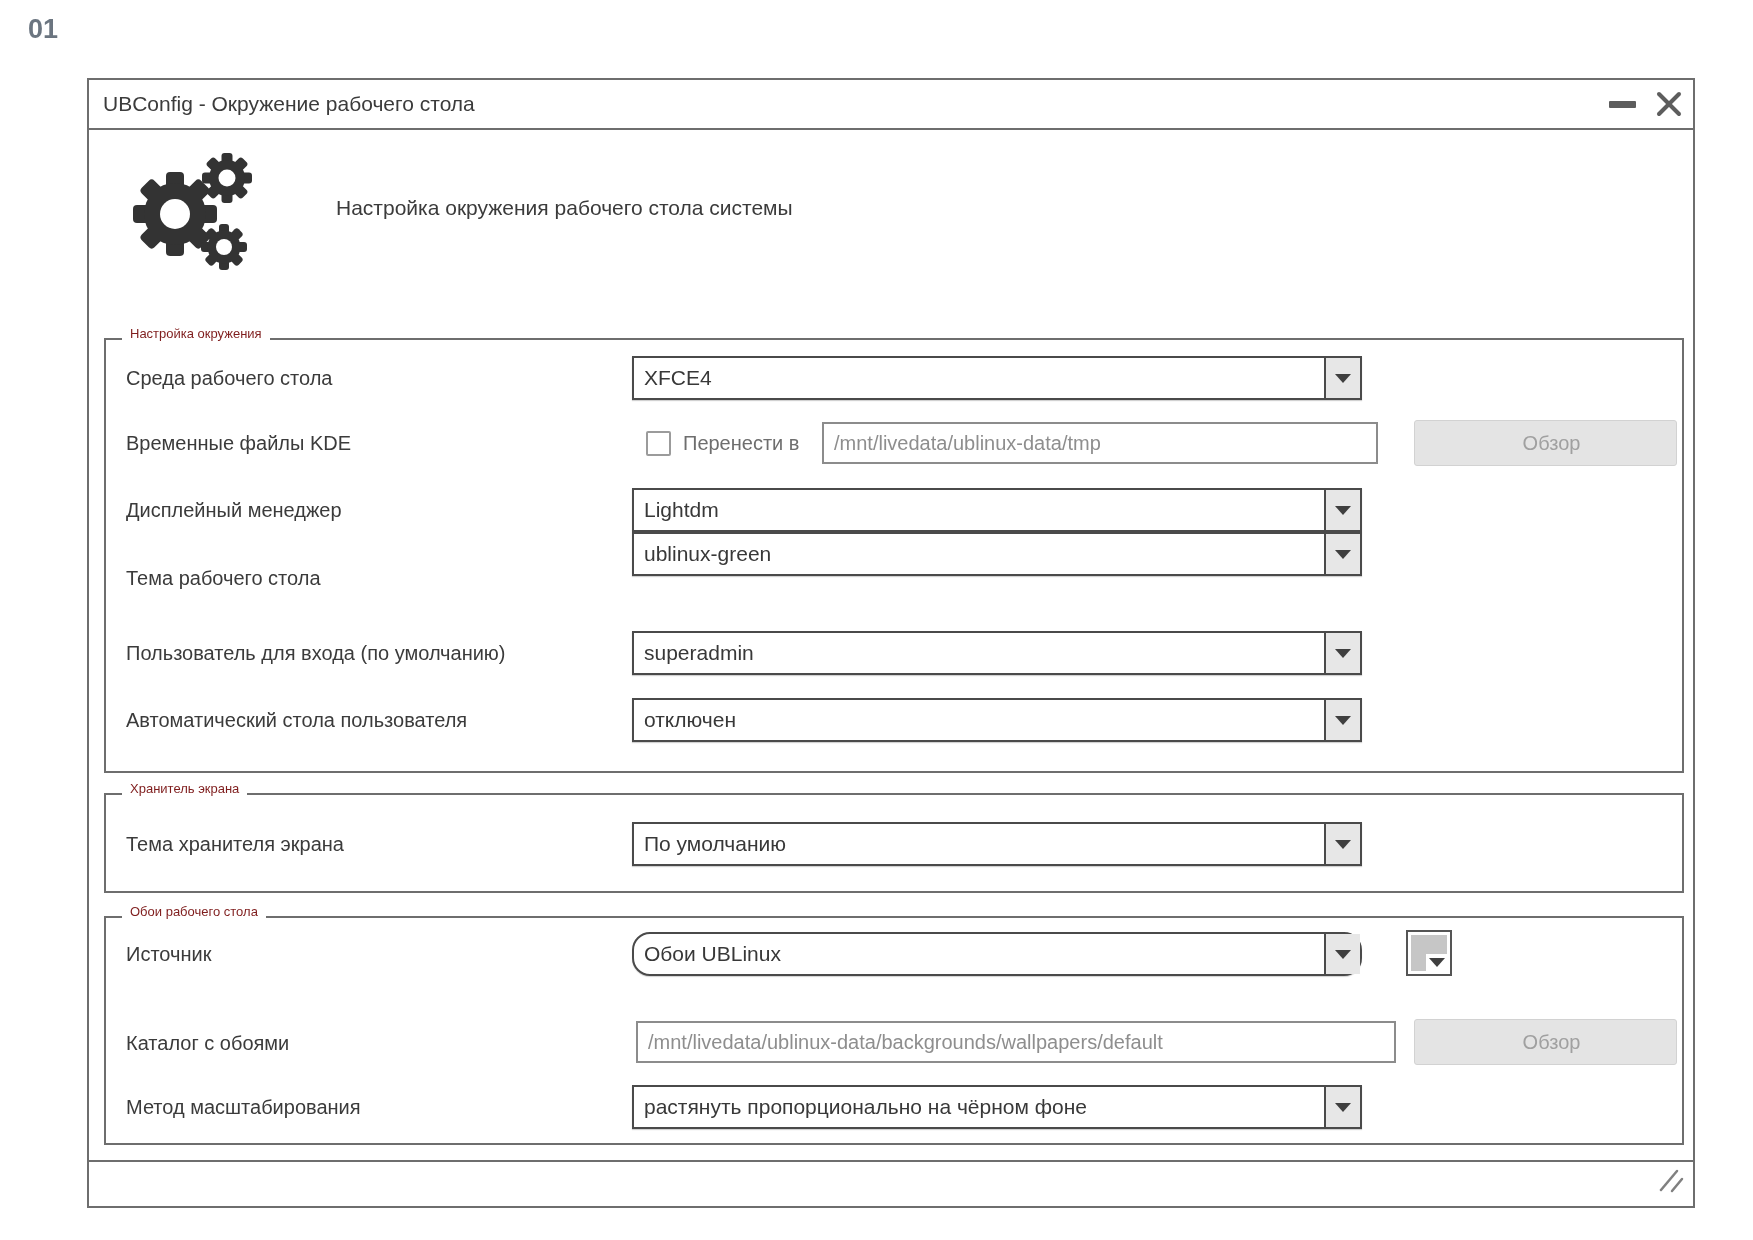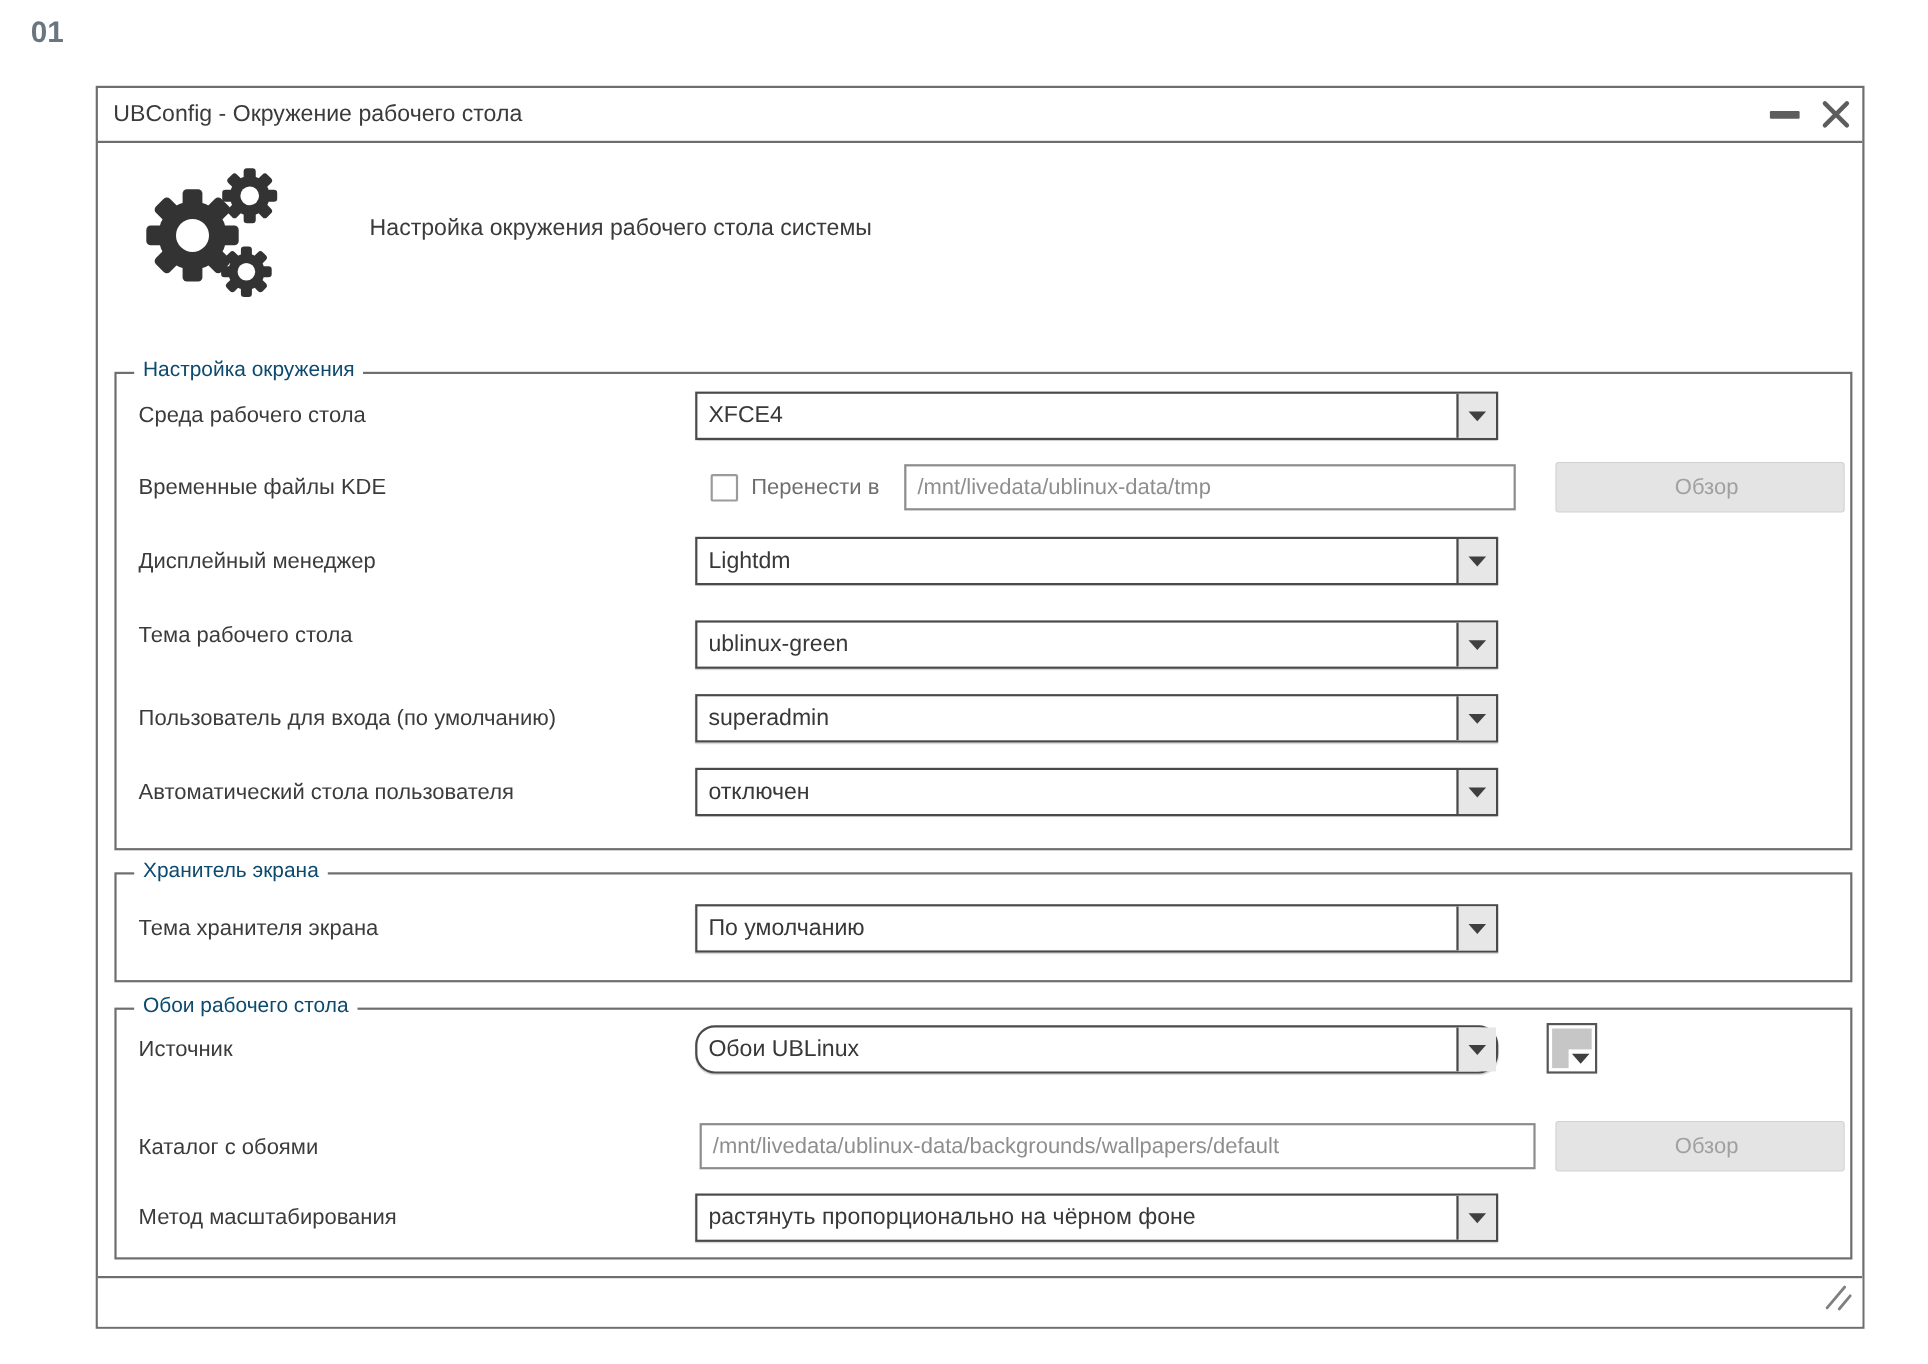--- a/index.html
+++ b/index.html
@@ -16,21 +16,21 @@
   .title{position:absolute;left:14px;top:0;line-height:48px;font-size:21px;color:#3b3b3b;white-space:nowrap;}
   .btn-min{position:absolute;left:1520px;top:21px;width:27px;height:7px;background:#5d5d5d;border-radius:1px;cursor:pointer;}
   .btn-close{position:absolute;left:1565px;top:9px;width:30px;height:30px;cursor:pointer;}
 
   
   .gears{position:absolute;left:38px;top:70px;}
   .caption{position:absolute;left:247px;top:116px;font-size:21px;color:#3b3b3b;white-space:nowrap;}
 
   
   .group{position:absolute;left:15px;width:1576px;border:2px solid #6e6e6e;background:#ffffff;}
-  .legend{position:absolute;top:-14px;left:16px;background:#ffffff;padding:0 8px;font-size:19px;color:#0c4a6e;white-space:nowrap;}
+  .legend{position:absolute;top:-14px;left:16px;background:#ffffff;padding:0 8px;font-size:13px;color:#7f1d1d;white-space:nowrap;}
   .g-env{top:258px;height:431px;}
   .g-scr{top:713px;height:96px;}
   .g-wall{top:836px;height:225px;}
 
   
   .lbl{position:absolute;left:37px;height:44px;line-height:44px;font-size:20px;color:#3b3b3b;white-space:nowrap;}
 
   .combo{position:absolute;left:543px;width:730px;height:44px;border:2px solid #4a4a4a;background:#ffffff;
     box-sizing:border-box;box-shadow:0 1px 1px rgba(0,0,0,0.18);cursor:pointer;}
   .combo-text{position:absolute;left:10px;top:0;line-height:40px;font-size:21px;color:#383838;white-space:nowrap;}
@@ -139,21 +139,21 @@
 
   <div class="lbl" style="top:408px;">Дисплейный менеджер</div>
   <div class="combo" style="top:408px;">
     <span class="combo-text">Lightdm</span>
     <span class="combo-arrow">
         <i class="tri"></i>
       </span>
   </div>
 
   <div class="lbl" style="top:476px;">Тема рабочего стола</div>
-  <div class="combo" style="top:484px;padding-left:26px;">
+  <div class="combo" style="top:452px;padding-left:26px;">
     <span class="combo-text">ublinux-green</span>
     <span class="combo-arrow">
         <i class="tri"></i>
       </span>
   </div>
 
   <div class="lbl" style="top:551px;">Пользователь для входа (по умолчанию)</div>
   <div class="combo" style="top:551px;">
     <span class="combo-text">superadmin</span>
     <span class="combo-arrow">

